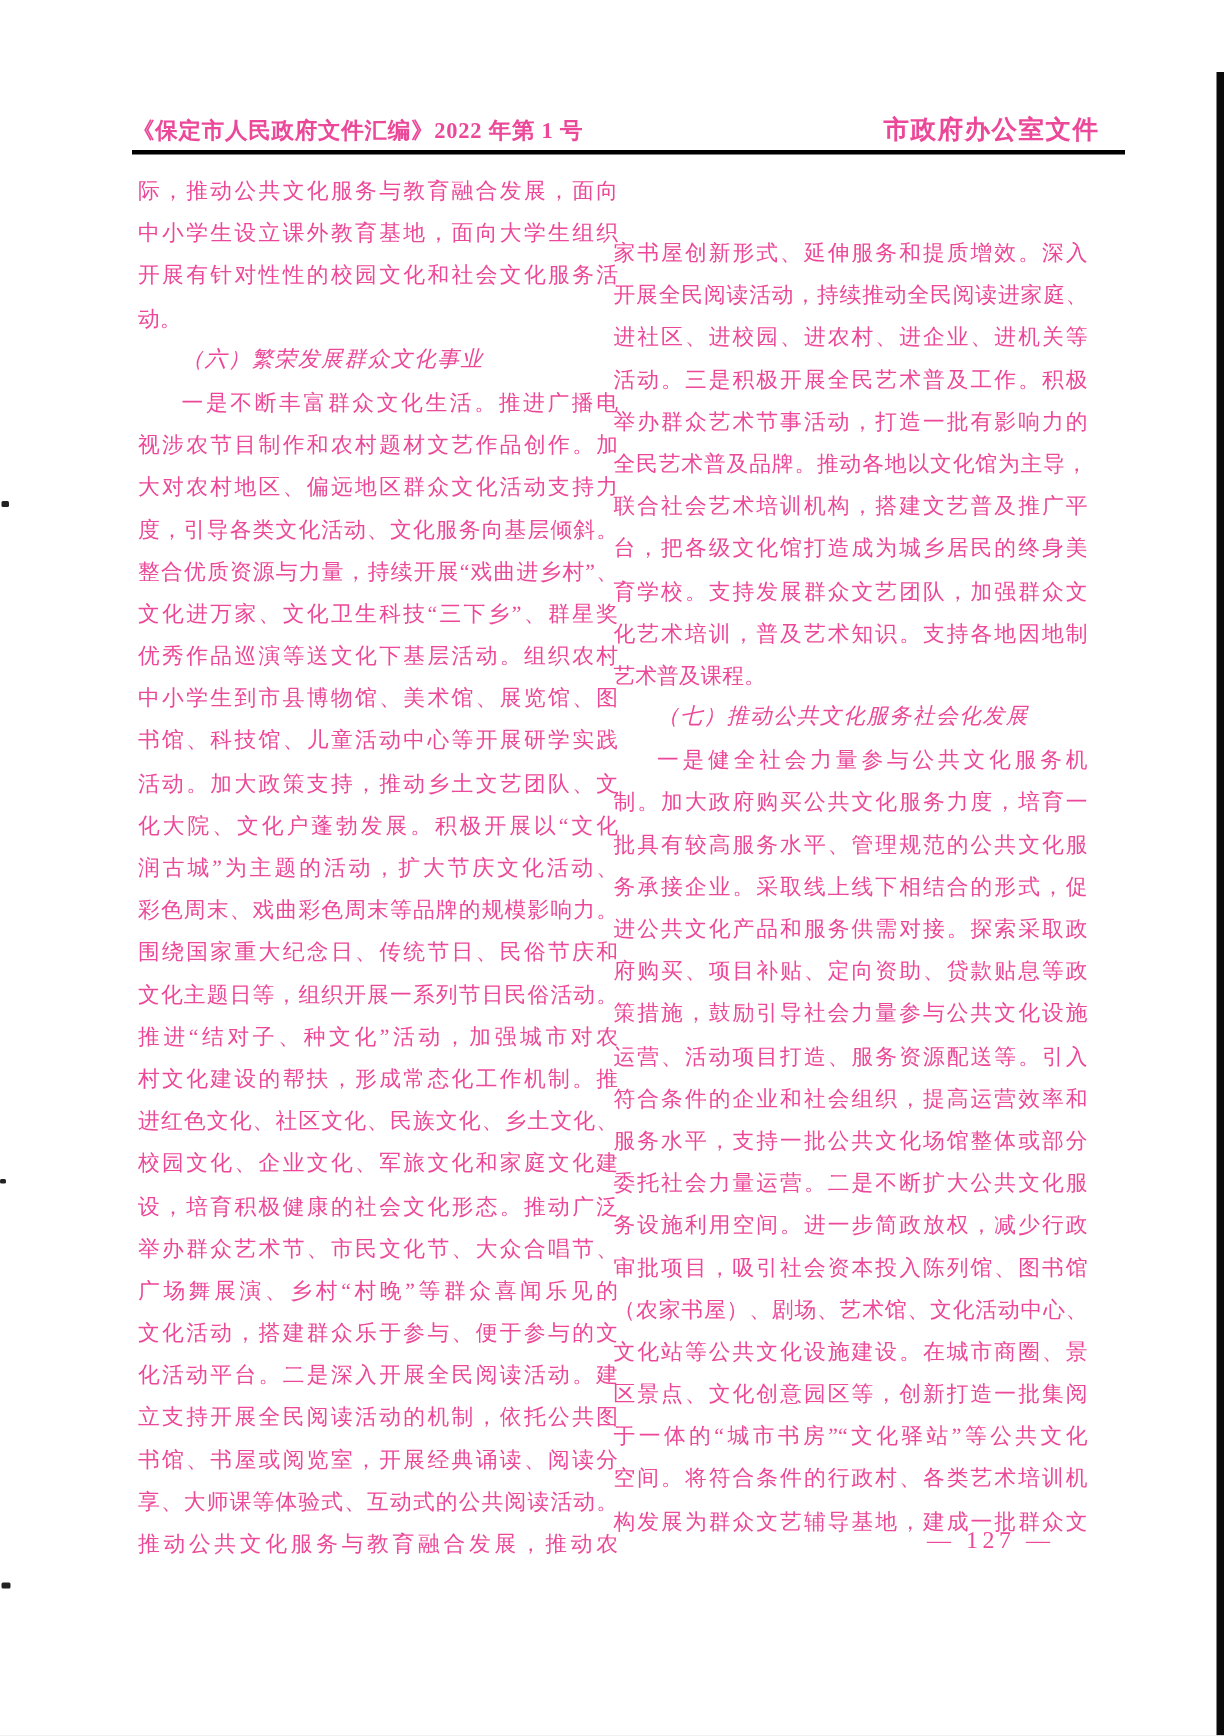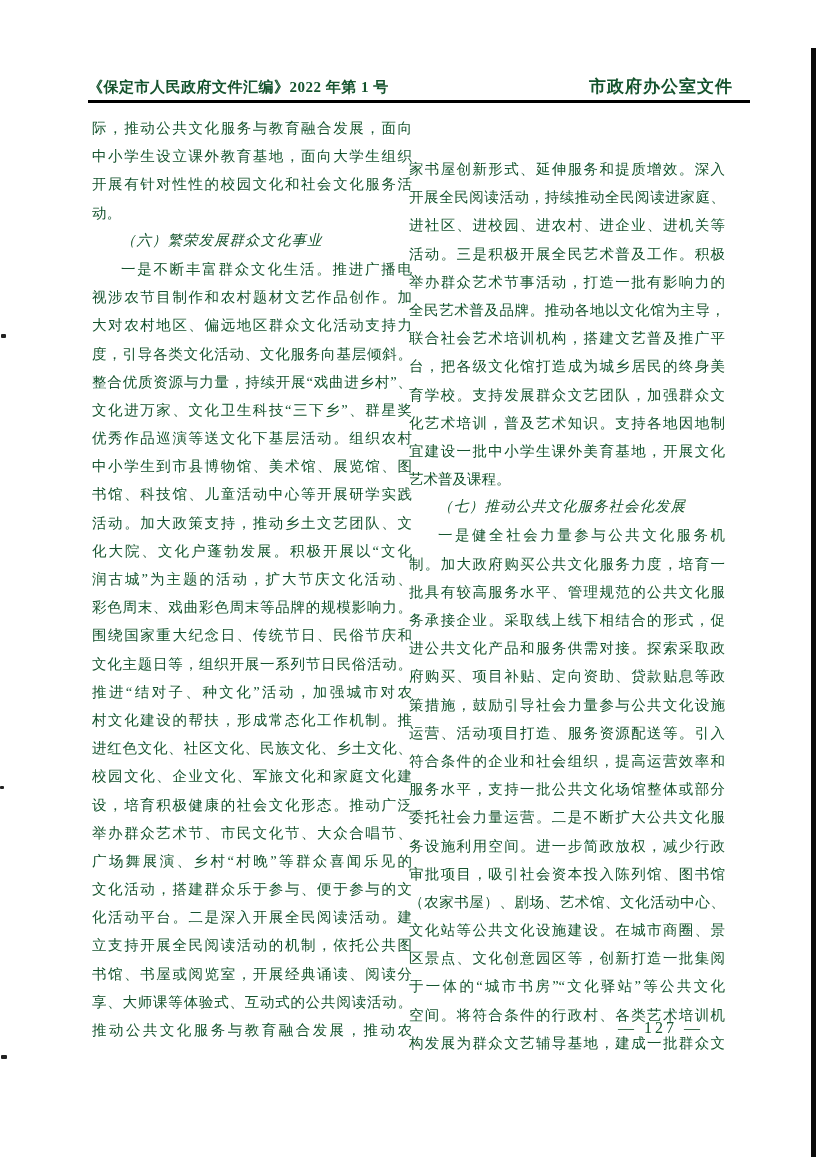--- a/index.html
+++ b/index.html
@@ -1,21 +1,21 @@
 <!DOCTYPE html>
 <html><head>
 <meta charset="utf-8">
 <style>
   html,body{margin:0;padding:0;background:#e8e8e8;}
   .page{
     position:relative;
     width:816px;height:1157px;
     background:#ffffff;
     font-family:"Liberation Serif", serif;
-    color:#14532d;
+    color:#ec4899;
     overflow:hidden;
   }
   
   .h-left{
     position:absolute;left:88px;top:78px;
     font-size:15px;font-weight:bold;letter-spacing:.5px;white-space:nowrap;
   }
   .h-right{
     position:absolute;right:83px;top:75px;
     font-size:17px;font-weight:bold;letter-spacing:1px;white-space:nowrap;
@@ -102,21 +102,20 @@
       <div class="line just">家书屋创新形式、延伸服务和提质增效。深入</div>
       <div class="line just">开展全民阅读活动，持续推动全民阅读进家庭、</div>
       <div class="line just">进社区、进校园、进农村、进企业、进机关等</div>
       <div class="line just">活动。三是积极开展全民艺术普及工作。积极</div>
       <div class="line just">举办群众艺术节事活动，打造一批有影响力的</div>
       <div class="line just">全民艺术普及品牌。推动各地以文化馆为主导，</div>
       <div class="line just">联合社会艺术培训机构，搭建文艺普及推广平</div>
       <div class="line just">台，把各级文化馆打造成为城乡居民的终身美</div>
       <div class="line just">育学校。支持发展群众文艺团队，加强群众文</div>
       <div class="line just">化艺术培训，普及艺术知识。支持各地因地制</div>
-      <div class="line just">宜建设一批中小学生课外美育基地，开展文化</div>
       <div class="line end">艺术普及课程。</div>
       <div class="line heading">（七）推动公共文化服务社会化发展</div>
       <div class="line indent">一是健全社会力量参与公共文化服务机</div>
       <div class="line just">制。加大政府购买公共文化服务力度，培育一</div>
       <div class="line just">批具有较高服务水平、管理规范的公共文化服</div>
       <div class="line just">务承接企业。采取线上线下相结合的形式，促</div>
       <div class="line just">进公共文化产品和服务供需对接。探索采取政</div>
       <div class="line just">府购买、项目补贴、定向资助、贷款贴息等政</div>
       <div class="line just">策措施，鼓励引导社会力量参与公共文化设施</div>
       <div class="line just">运营、活动项目打造、服务资源配送等。引入</div>

